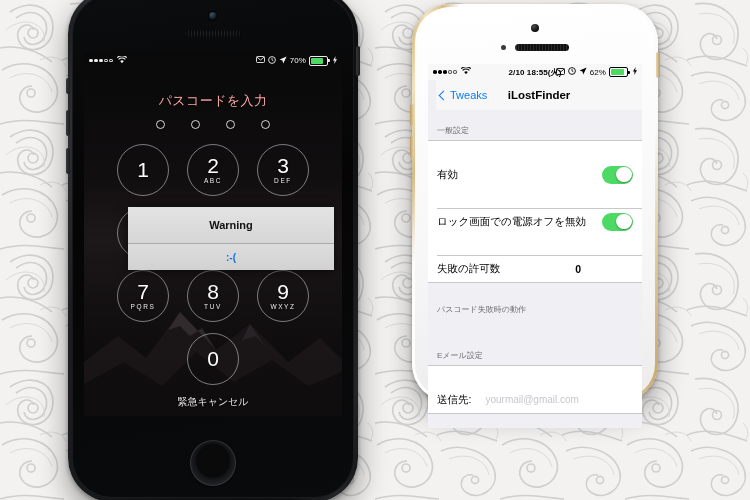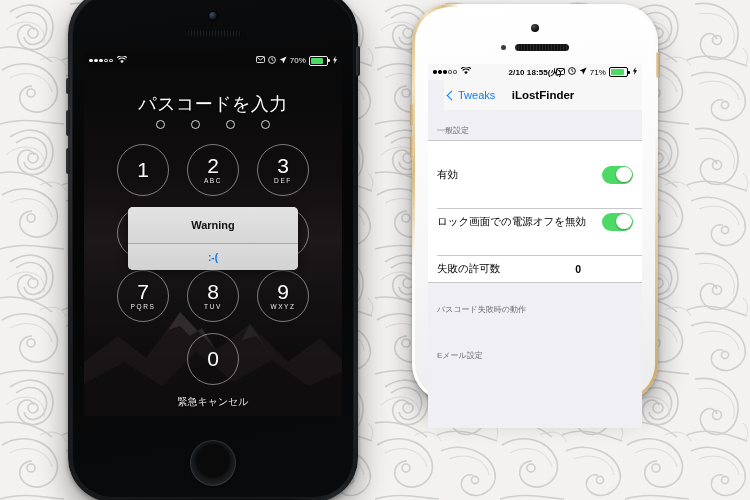--- a/index.html
+++ b/index.html
@@ -63,38 +63,38 @@
   .batt b{position:absolute;left:1px;top:1px;bottom:1px;border-radius:1px;display:block;}
   .batt:after{content:"";position:absolute;right:-2.5px;top:2.5px;width:1.5px;height:3px;border-radius:0 1px 1px 0;}
 
   #l-screen .statusbar{color:#f2f2f2;justify-content:center;}
   #l-screen .sb-dots i{background:#f2f2f2;}
   #l-screen .sb-dots i.off{background:transparent;box-shadow:inset 0 0 0 1px #cfcfcf;}
   #l-screen .batt{border:1px solid #e9e9e9;}
   #l-screen .batt b{background:#4cd964;width:72%;}
   #l-screen .batt:after{background:#e9e9e9;}
 
-  #l-title{position:absolute;top:40px;width:100%;text-align:center;color:#ffffff;font-size:18px;
+  #l-title{position:absolute;top:40px;width:100%;text-align:center;color:#fca5a5;font-size:13px;
     letter-spacing:.4px;text-shadow:0 1px 2px rgba(0,0,0,.7);}
   #l-dots{position:absolute;top:68px;width:100%;display:flex;justify-content:center;gap:26px;}
   #l-dots i{width:9px;height:9px;border-radius:50%;box-sizing:border-box;border:1px solid rgba(255,255,255,.82);display:block;}
 
   #l-keypad{position:absolute;left:0;right:0;top:92px;display:grid;grid-template-columns:repeat(3,1fr);
     row-gap:11px;justify-items:center;padding:0 24px;}
   .key{width:52px;height:52px;border-radius:50%;box-sizing:border-box;border:1px solid rgba(255,255,255,.45);
     display:flex;flex-direction:column;align-items:center;justify-content:center;color:#fff;
     text-shadow:0 1px 2px rgba(0,0,0,.6);}
   .key .num{font-size:21px;font-weight:300;line-height:20px;}
   .key .abc{font-size:6.5px;letter-spacing:1.6px;margin-top:1px;opacity:.92;}
   .key.zero{grid-column:2;}
   #l-bottom{position:absolute;left:0;right:0;bottom:7px;display:flex;justify-content:center;
     padding:0 18px;color:#e8e8e8;font-size:10px;text-shadow:0 1px 2px rgba(0,0,0,.7);}
 
   
-  #l-alert{position:absolute;left:50%;margin-left:-85px;top:155px;width:170px;border-radius:5px;overflow:hidden;
+  #l-alert{position:absolute;left:50%;margin-left:-85px;top:155px;width:206px;border-radius:0;overflow:hidden;
     background:#d9d9d9;box-shadow:0 2px 10px rgba(0,0,0,.6);}
   #l-alert .a-top{height:36px;display:flex;align-items:center;justify-content:center;
     background:linear-gradient(180deg,#e3e3e3,#d6d6d6);}
   #l-alert .a-title{font-size:11px;font-weight:bold;color:#111;}
   #l-alert .a-sep{height:1px;background:rgba(0,0,0,.22);}
   #l-alert .a-btn{height:26px;display:flex;align-items:center;justify-content:center;
     background:linear-gradient(180deg,#dcdcdc,#d2d2d2);color:#1074e8;font-size:10px;font-weight:bold;}
 
   
   #phone-right{
@@ -121,21 +121,21 @@
   #r-screen{position:absolute;left:16px;top:60px;width:214px;height:364px;overflow:hidden;
     background:#efeff4;border-radius:2px;}
   #r-screen .statusbar{background:#f7f7f7;color:#000;height:16px;border-bottom:0;}
   #r-screen .sb-dots i{background:#000;}
   #r-screen .sb-dots i.off{background:transparent;box-shadow:inset 0 0 0 1px #555;}
   #r-screen .batt{border:1px solid #000;}
   #r-screen .batt b{background:#4cd964;width:74%;}
   #r-screen .batt:after{background:#000;}
   .sb-time{position:absolute;left:0;right:0;text-align:center;font-size:8px;font-weight:bold;pointer-events:none;}
 
-  #r-navbar{position:absolute;top:16px;left:16px;right:0;height:30px;background:#f7f7f7;
+  #r-navbar{position:absolute;top:16px;left:8px;right:0;height:30px;background:#f7f7f7;
     border-bottom:1px solid #b5b5b7;display:flex;align-items:center;}
   #r-back{display:flex;align-items:center;gap:1px;color:#0a7cff;font-size:11px;padding-left:4px;}
   #r-back .chev{width:6px;height:6px;border-left:1.8px solid #0a7cff;border-bottom:1.8px solid #0a7cff;
     transform:rotate(45deg);display:inline-block;margin-right:2px;}
   #r-navtitle{position:absolute;left:0;right:0;text-align:center;font-size:11.5px;font-weight:bold;color:#000;pointer-events:none;}
 
   #r-list{position:absolute;top:46px;left:0;right:0;bottom:0;background:#efeff4;overflow:hidden;}
   .sec-hdr{height:26px;display:flex;align-items:flex-end;padding:0 0 4px 9px;font-size:8px;color:#6d6d72;text-align:right;}
   .sec-hdr.tall{height:32px;}
   .grp{background:#fff;border-top:1px solid #c8c7cc;border-bottom:1px solid #c8c7cc;}
@@ -366,21 +366,21 @@
           <svg width="8" height="8" viewBox="0 0 8 8">
               <circle cx="4" cy="4" r="3.4" stroke="#000" fill="none" stroke-width=".9"></circle>
               <path d="M4 2 L4 4 L5.4 4.8" stroke="#000" stroke-width=".8" fill="none"></path>
             </svg>
         </span>
         <span>
           <svg width="8" height="8" viewBox="0 0 8 8">
               <path d="M7.6 .5 L.6 3.6 L3.4 4.5 L4.3 7.4 Z" fill="#000"></path>
             </svg>
         </span>
-        <span>71%</span>
+        <span>62%</span>
         <span class="batt">
             <b></b>
           </span>
         <span style="margin-left:2px;">
           <svg width="4" height="8" viewBox="0 0 4 8">
               <path d="M2.6 0 L0 4.6 L1.6 4.6 L1.2 8 L4 3.2 L2.2 3.2 Z" fill="#000"></path>
             </svg>
         </span>
       </div>
     </div>
@@ -413,16 +413,22 @@
           <span class="lbl">失敗の許可数</span>
           <span class="val">0</span>
         </div>
       </div>
 
       <div class="sec-hdr tall">パスコード失敗時の動作</div>
 
       <div class="spacer"></div>
 
       <div class="sec-hdr">Eメール設定</div>
+      <div class="grp">
+        <div class="row">
+          <span class="lbl small">送信先:</span>
+          <span class="val-ph">yourmail@gmail.com</span>
+        </div>
+      </div>
 
     </div>
   </div>
 </div>
 
 </body></html>

